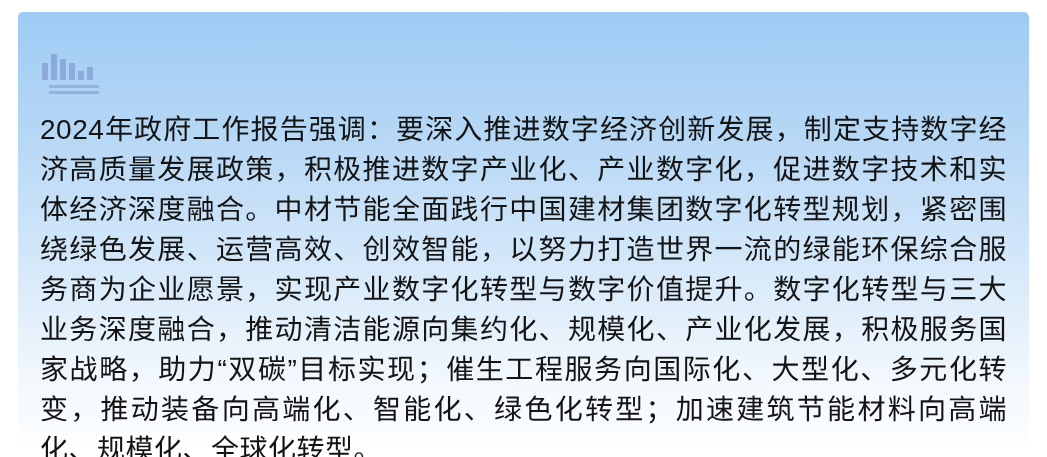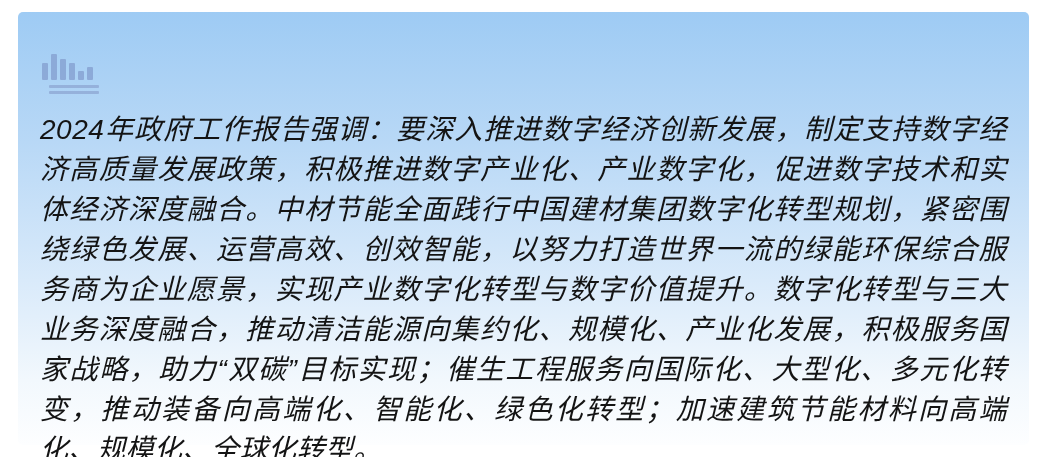--- a/index.html
+++ b/index.html
@@ -7,21 +7,20 @@
     padding: 0;
     background: #ffffff;
     font-family: "Liberation Sans", "DejaVu Sans", sans-serif;
   }
   .page {
     position: relative;
     width: 1047px;
     height: 457px;
     background: #ffffff;
     overflow: hidden;
-    font-style: italic;
   }
   .card {
     position: absolute;
     left: 18px;
     top: 12px;
     width: 1011px;
     height: 433px;
     border-radius: 5px;
     background: linear-gradient(180deg, #9ecbf4 0%, #b8d8f6 30%, #d9eafa 62%, #f2f8fd 85%, #fdfeff 100%);
     box-sizing: border-box;

